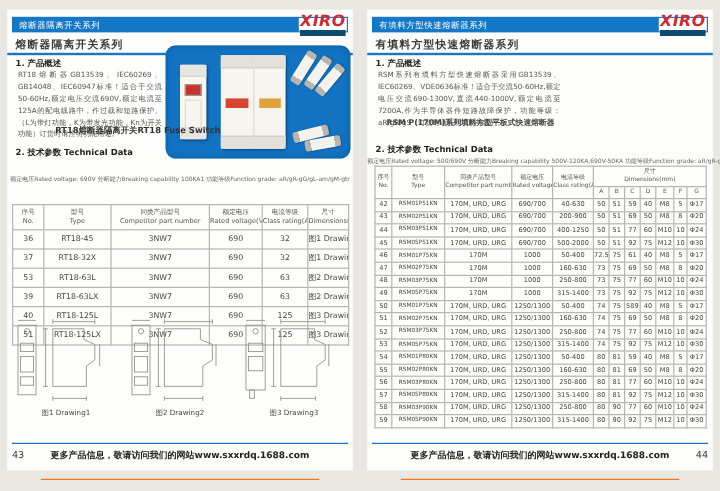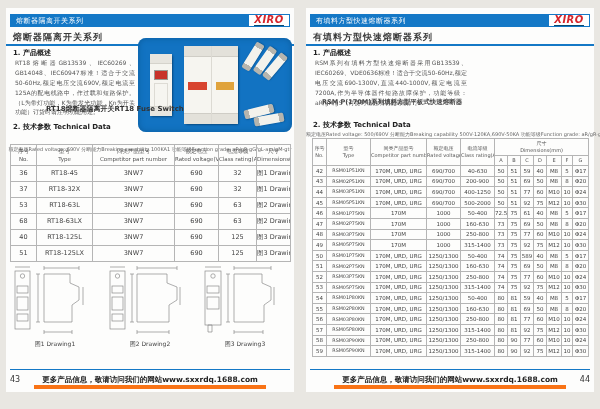--- a/index.html
+++ b/index.html
@@ -9,38 +9,38 @@
     font-family:"DejaVu Sans","Liberation Sans",sans-serif;
     color:#333;
   }
   .page{position:absolute;top:8px;width:288px;height:384px;background:#fdfdfc;}
   #page-left{left:6px;}
   #page-right{left:306px;}
 
   .hbar{position:absolute;top:6px;left:4px;right:4px;height:13px;background:#1478c6;display:flex;align-items:center;}
   .hbar .tab{flex:1;color:#fff;font-size:7px;padding-left:6px;letter-spacing:0.5px;white-space:nowrap;}
   .logo-box{background:#fff;height:11px;width:40px;margin-right:1px;display:flex;align-items:center;justify-content:center;}
-  .logo{color:#d6252b;font-size:10px;font-weight:bold;font-style:italic;border-bottom:1px solid #0c4a6e;line-height:1;letter-spacing:0.5px;}
+  .logo{color:#d6252b;font-size:13px;font-weight:bold;font-style:italic;border-bottom:5px solid #0c4a6e;line-height:1;letter-spacing:0.5px;}
 
   .title{position:absolute;top:23px;left:7px;font-size:9px;font-weight:600;color:#3a3a3a;letter-spacing:1px;white-space:nowrap;}
   .title-rule{position:absolute;top:36px;left:0;right:0;height:2px;background:#1478c6;}
 
   .sec{position:absolute;font-size:7px;font-weight:bold;color:#222;white-space:nowrap;}
   .desc{position:absolute;font-size:6px;color:#555;line-height:1.65;text-align:justify;}
 
   .subtitle{position:absolute;font-size:7px;font-weight:bold;color:#333;white-space:nowrap;}
   .subtitle2{position:absolute;font-size:6.5px;font-weight:bold;color:#444;line-height:1.5;white-space:nowrap;}
 
   .note{position:absolute;font-size:5px;color:#666;white-space:nowrap;text-align:center;left:0;right:0;}
 
   table{border-collapse:collapse;table-layout:fixed;}
   th,td{border:1px solid #b5b5b5;text-align:center;color:#444;overflow:hidden;white-space:nowrap;}
   th{font-weight:normal;color:#555;}
 
-  #left-table{position:absolute;top:136px;left:4px;width:280px;font-size:6.5px;padding-left:13px;}
+  #left-table{position:absolute;top:162px;left:4px;width:280px;font-size:6.5px;padding-left:13px;}
   #left-table th{font-size:5.5px;padding:1.5px 0;line-height:1.5;}
   #left-table td{padding:3px 0;}
 
   #right-table{position:absolute;top:130px;left:6px;width:276px;font-size:5.5px;}
   #right-table th{font-size:5px;padding:1px 0;line-height:1.4;}
   #right-table td{padding:1.8px 0;}
   #right-table td:nth-child(2){font-size:4.8px;}
 
   
   .photo-box{position:absolute;left:132px;top:30px;width:154px;height:94px;background:#1273c2;border-radius:8px;box-shadow:inset 0 0 6px #0c5d9e;}
@@ -66,21 +66,21 @@
   .fuse.f4{right:18px;bottom:16px;transform:rotate(-14deg);}
   .fuse.f5{right:8px;bottom:8px;transform:rotate(-10deg);}
 
   .drawings{position:absolute;top:254px;left:4px;right:4px;display:flex;justify-content:space-between;}
   .drawing{width:90px;text-align:center;}
   .drawing svg{width:86px;height:76px;display:block;margin:0 auto;}
   .dlabel{font-size:6px;color:#444;margin-top:2px;}
 
   .footer{position:absolute;left:4px;right:4px;bottom:7px;border-top:1.5px solid #1478c6;padding-top:5px;display:flex;align-items:baseline;}
   .footer-text{flex:1;text-align:center;font-size:7.5px;font-weight:bold;color:#222;}
-  .footer-text span{border-bottom:4px solid #f97316;padding:0 8px 1px;}
+  .footer-text span{border-bottom:1px solid #f97316;padding:0 8px 15px;}
   .pageno{font-size:8px;color:#333;width:18px;}
 </style>
 </head>
 <body>
 
 <div class="page" id="page-left">
   <div class="hbar">
     <span class="tab">熔断器隔离开关系列</span>
     <span class="logo-box">
       <span class="logo">XIRO</span>
@@ -160,21 +160,21 @@
         </tr>
         <tr>
           <td>53</td>
           <td>RT18-63L</td>
           <td>3NW7</td>
           <td>690</td>
           <td>63</td>
           <td>图2 Drawing2</td>
         </tr>
         <tr>
-          <td>68</td>
+          <td>39</td>
           <td>RT18-63LX</td>
           <td>3NW7</td>
           <td>690</td>
           <td>63</td>
           <td>图2 Drawing2</td>
         </tr>
         <tr>
           <td>40</td>
           <td>RT18-125L</td>
           <td>3NW7</td>

